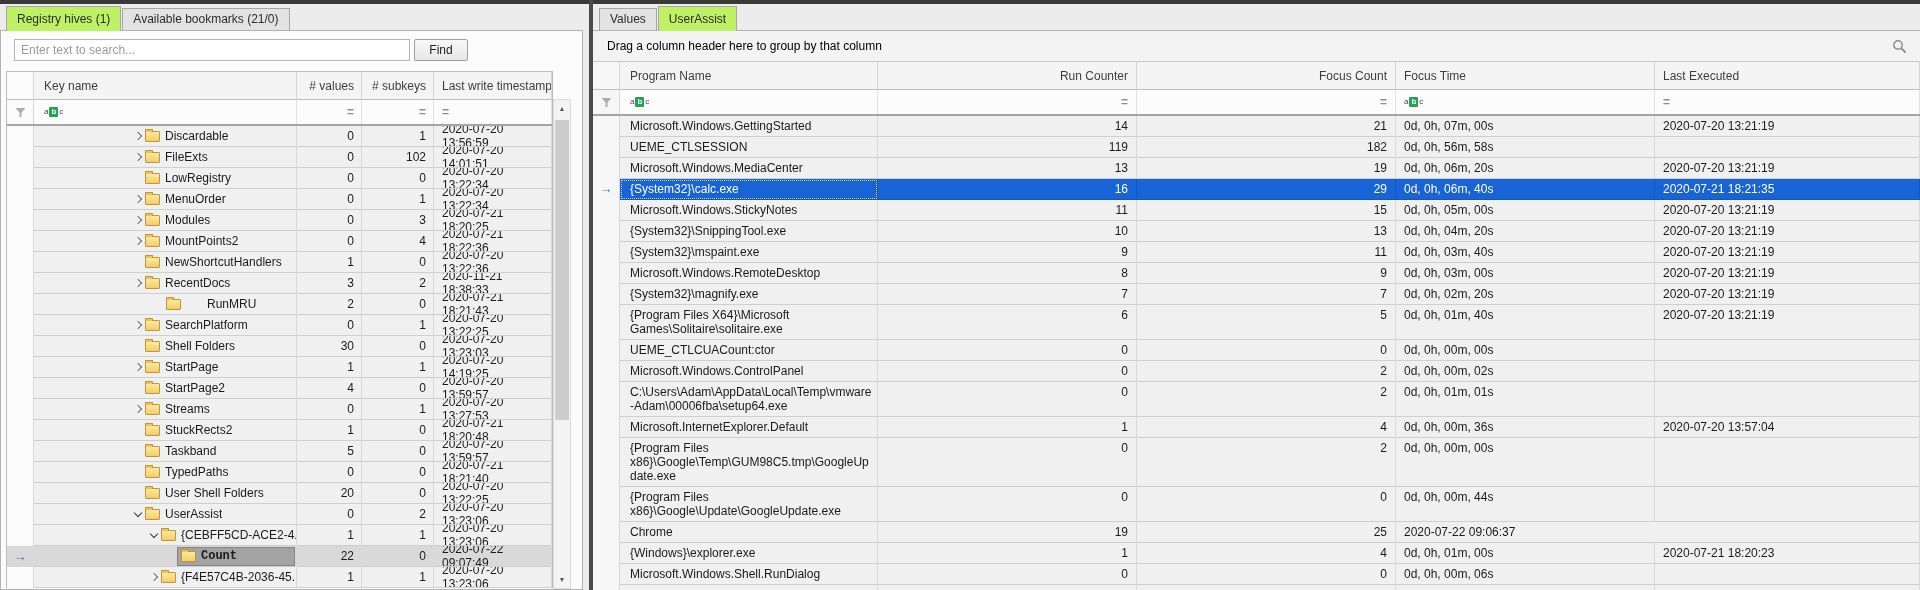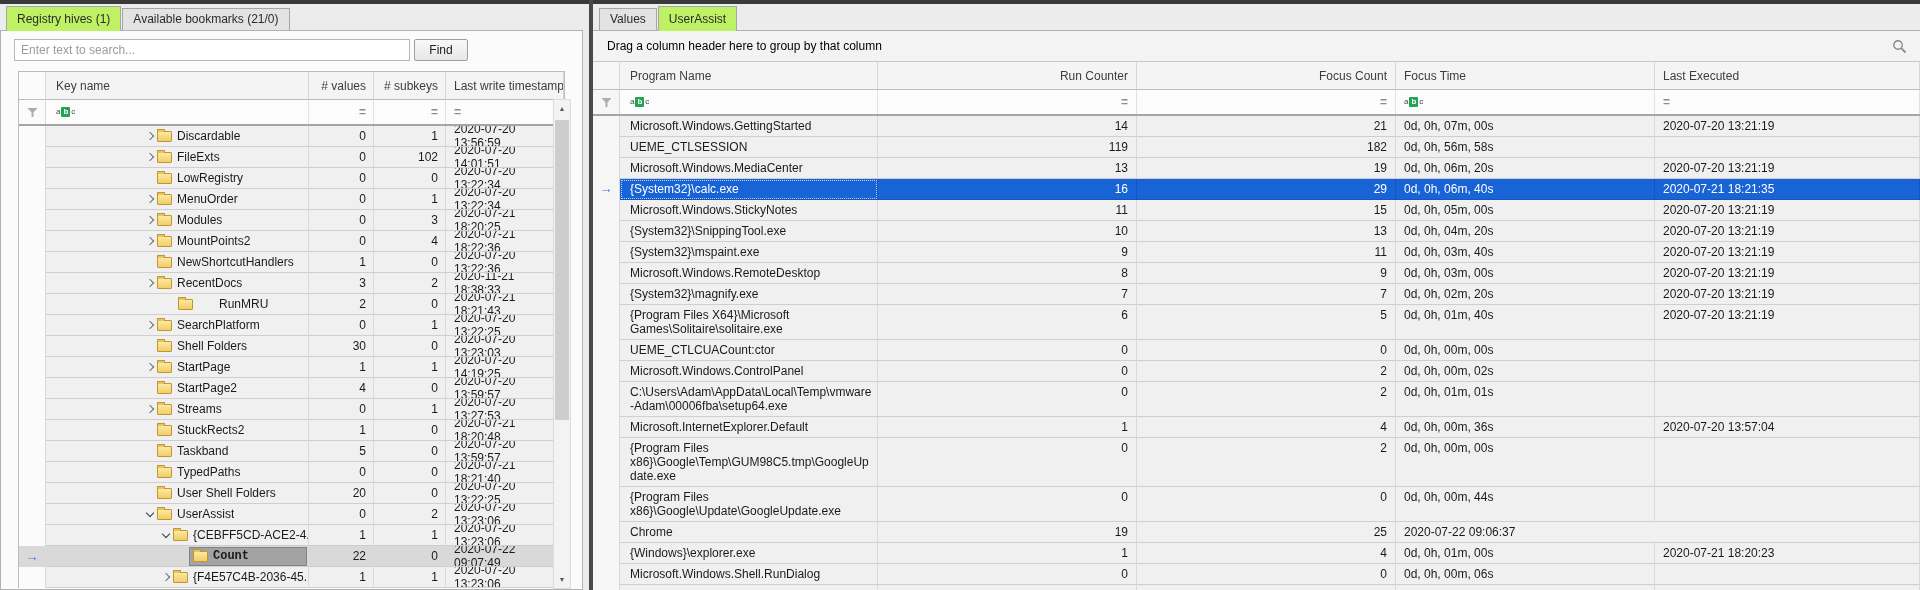--- a/index.html
+++ b/index.html
@@ -37,21 +37,21 @@
        padding-left:10px;box-sizing:border-box;flex:none;}
   .eq{color:#8f8f8f;font-size:12px;font-weight:bold;}
   .abc{display:flex;align-items:center;font-size:8px;line-height:8px;color:#444;}
   .abc b{background:#23a455;color:#fff;padding:1px 2px;margin:0 1px;border-radius:1px;font-weight:bold;}
   .abc i{font-style:normal;}
   .f-ind{justify-content:center;padding-left:0;}
   .rows{position:absolute;top:54px;left:0;right:0;bottom:0;overflow:hidden;background:#fbfbfb;}
 
   
   .tree-grid{position:absolute;left:5px;top:40px;width:547px;bottom:1px;border:1px solid #bcbcbc;
-       border-bottom:none;box-sizing:border-box;background:#fbfbfb;margin-left:12px;}
+       border-bottom:none;box-sizing:border-box;background:#fbfbfb;}
   .lc0{width:27px;border-right:1px solid #d9d9d9;background:#fbfbfb;}
   .lc1{width:263px;}
   .lc2{width:65px;justify-content:flex-end;padding-right:7px;}
   .lc3{width:72px;justify-content:flex-end;padding-right:7px;}
   .lc4{width:118px;padding-left:8px;}
   .trow{display:flex;height:21px;}
   .trow .cell{border-bottom:1px solid #cfcfcf;border-right:1px solid #d9d9d9;background:#f0f0f0;}
   .trow .lc0{border-bottom:none;background:#fbfbfb;}
   .trow.sel .cell{background:#d9d9d9;}
   .trow.sel .lc0{background:#d9d9d9;}

